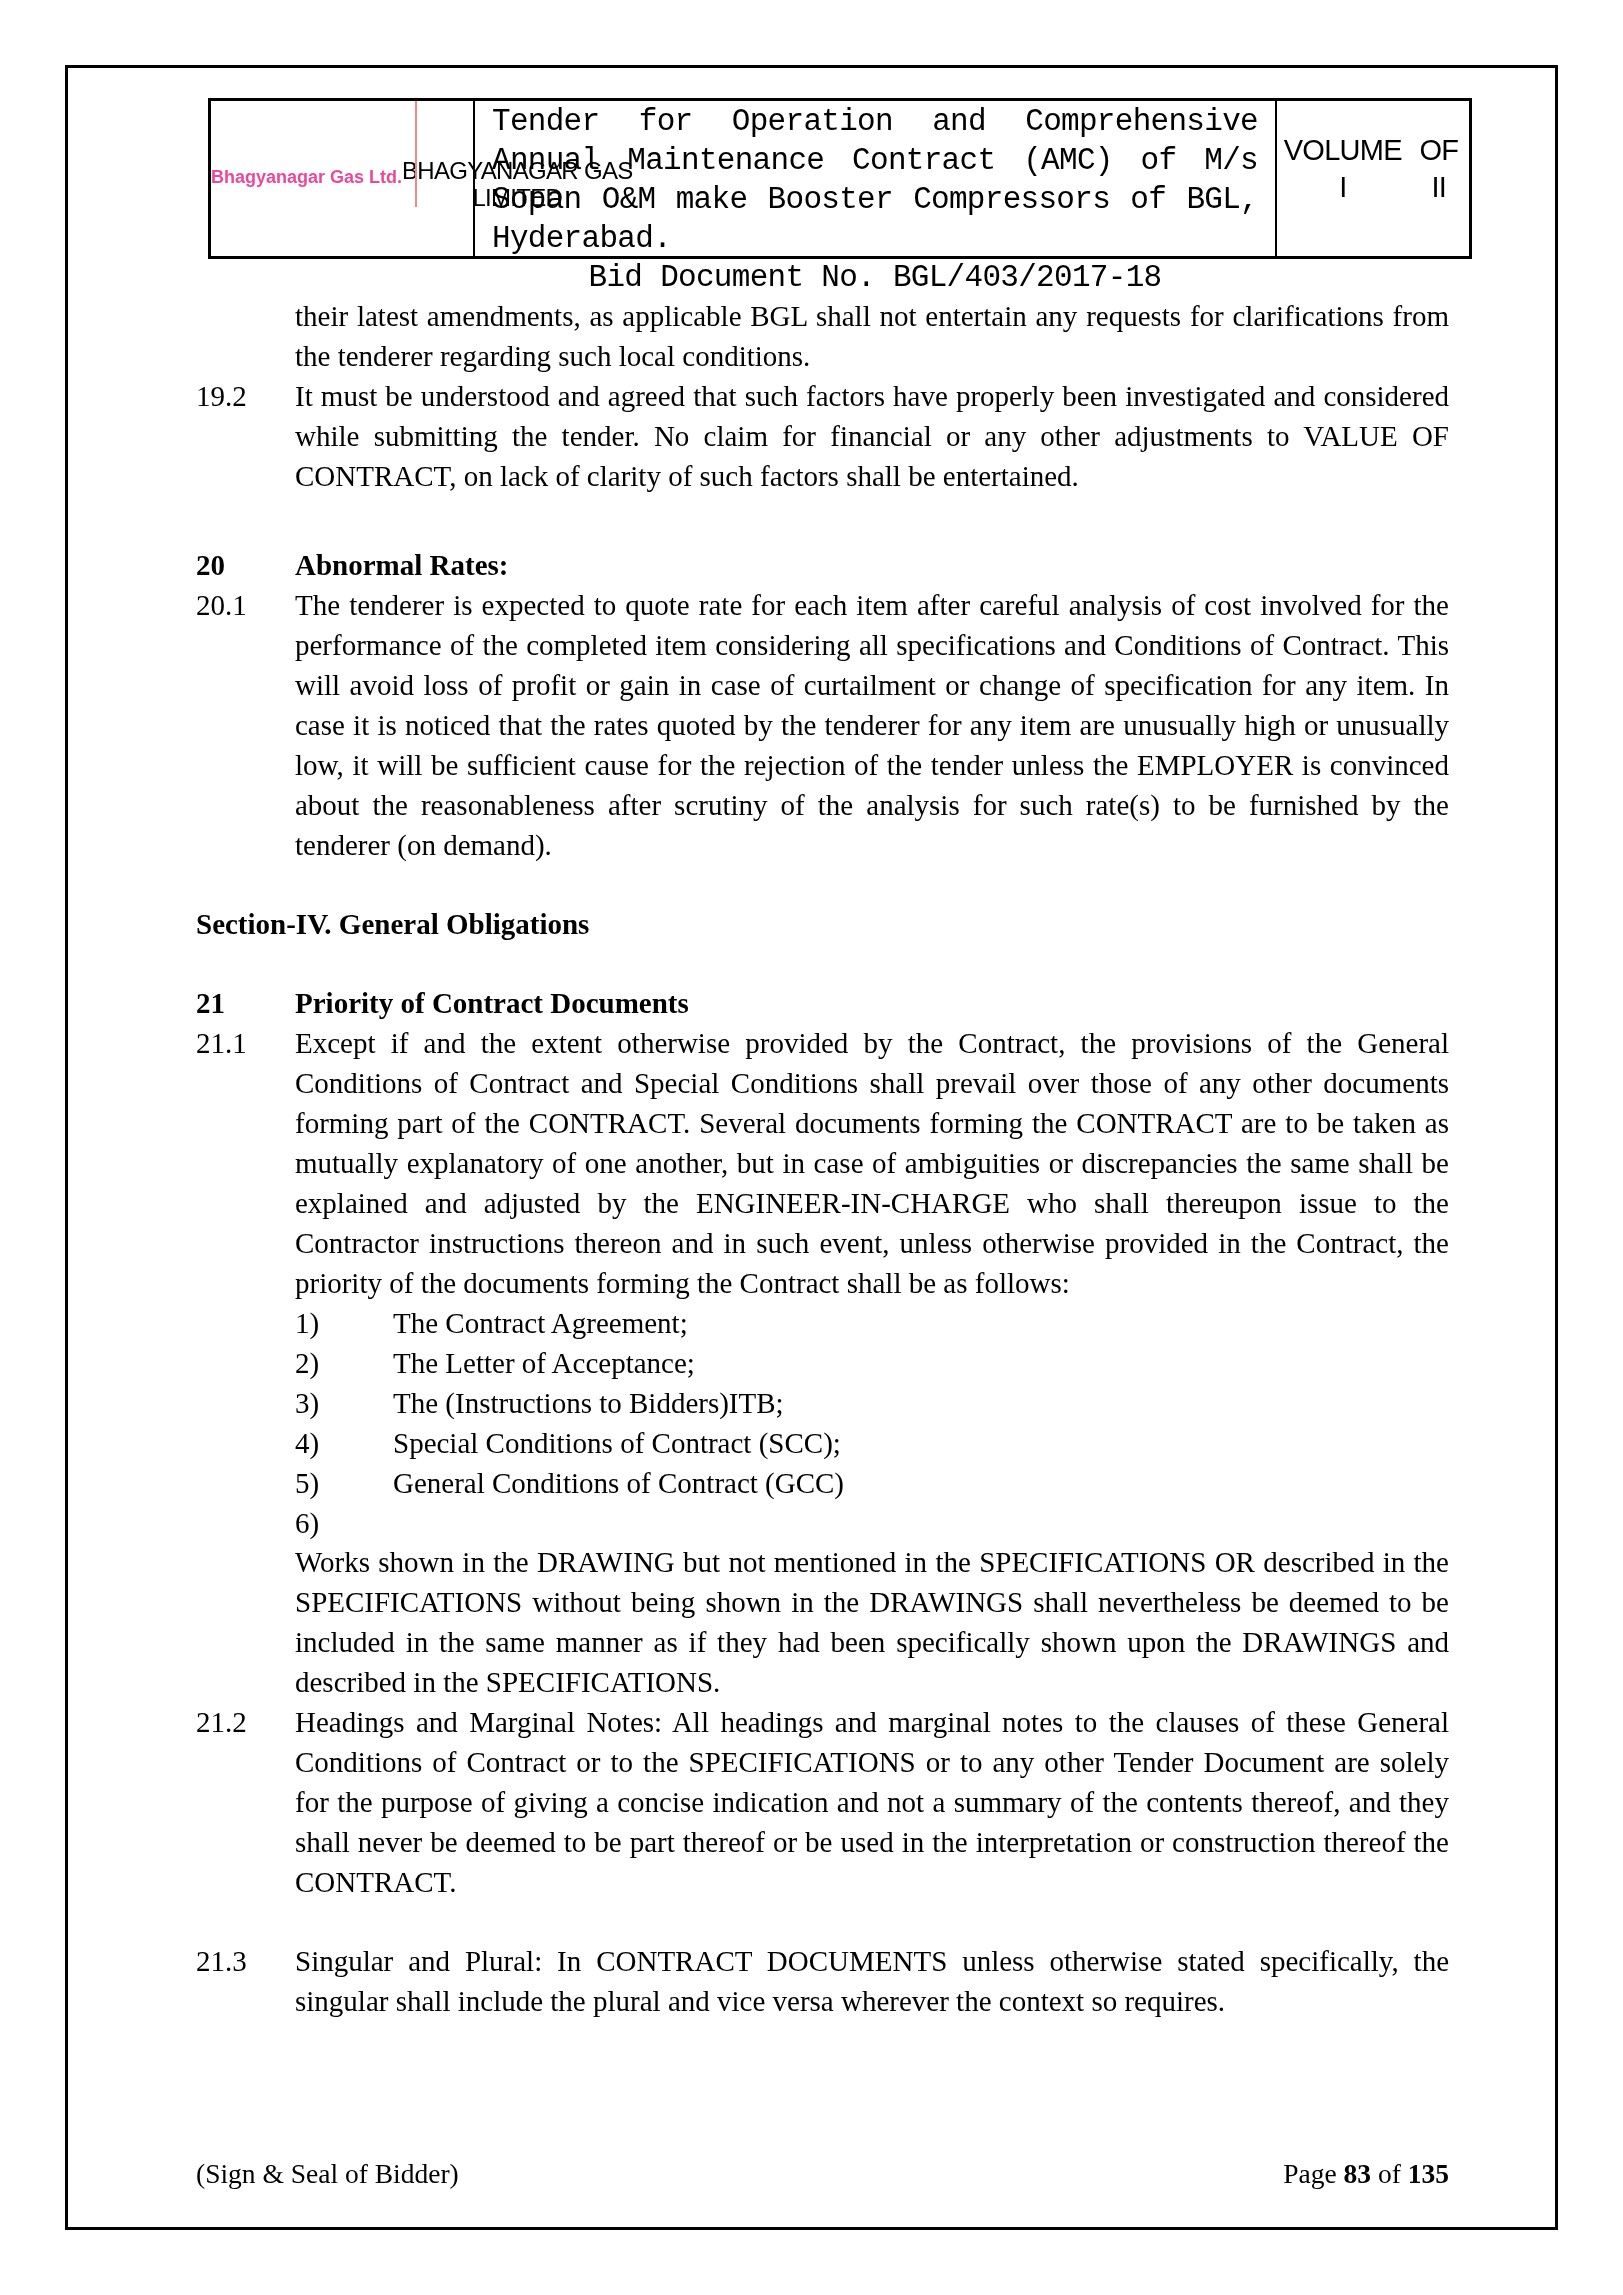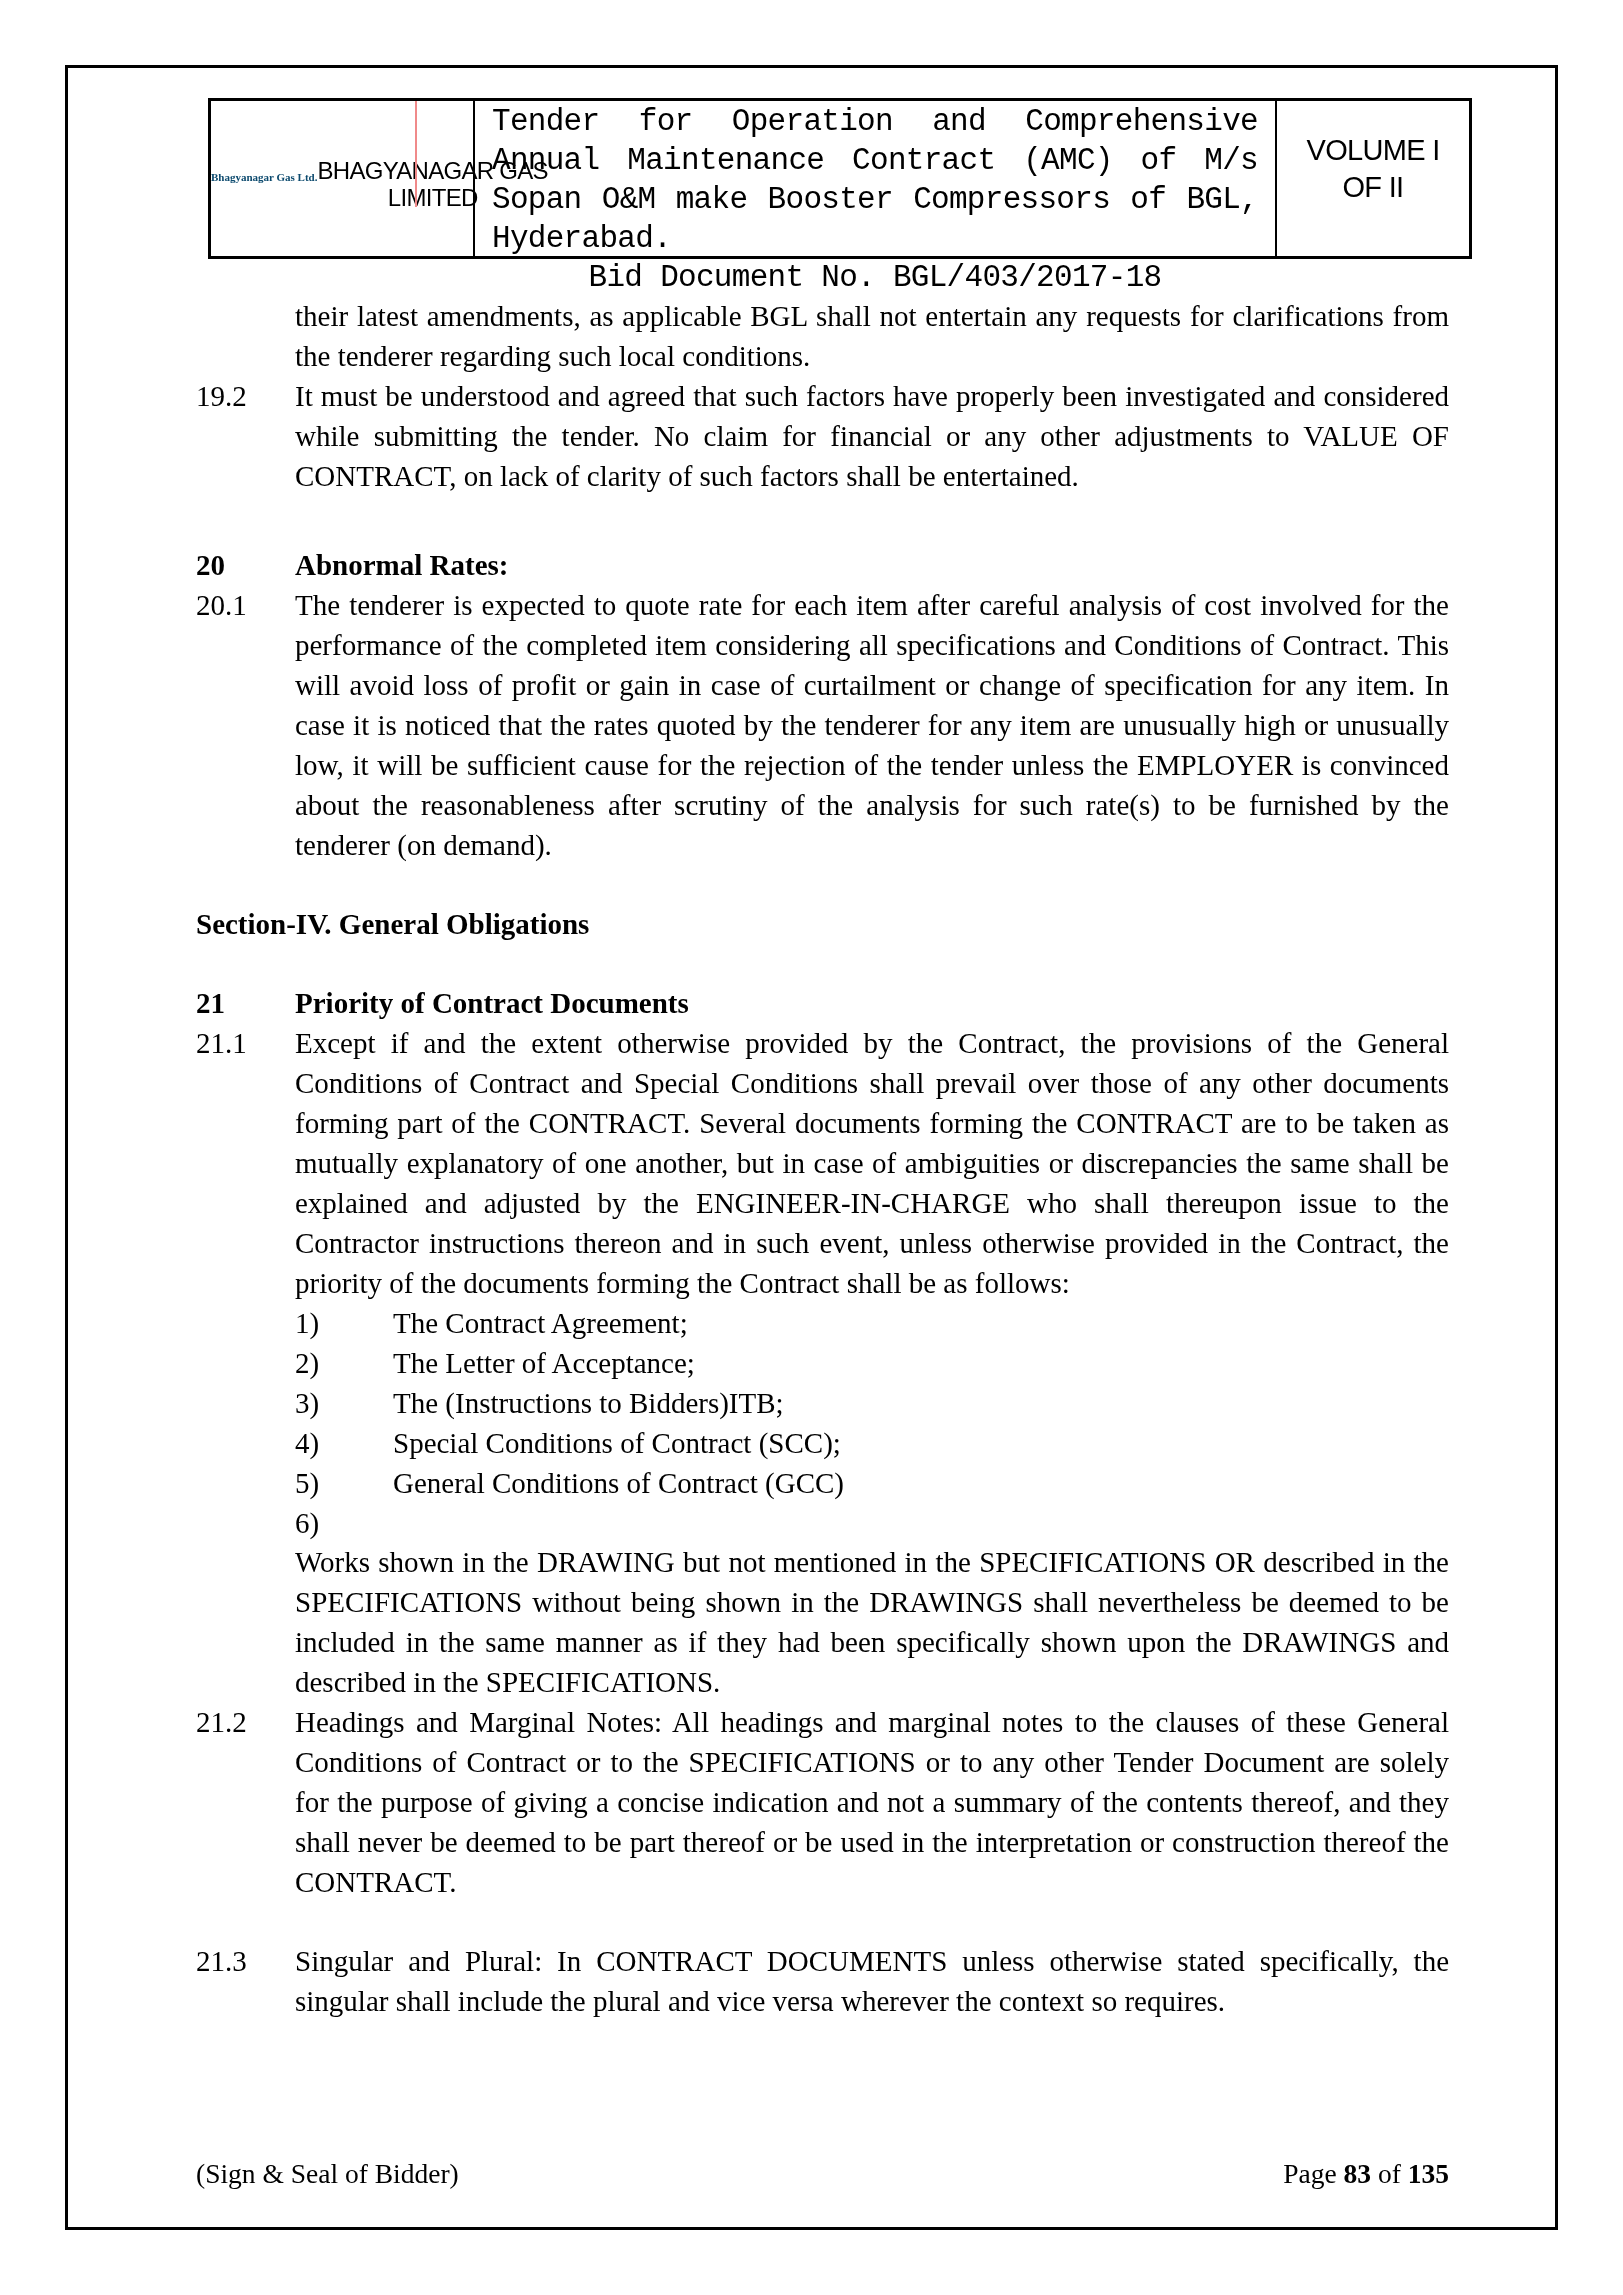--- a/index.html
+++ b/index.html
@@ -15,41 +15,41 @@
   
   .header-table {
     position:absolute; left:208px; top:98px; width:1264px; height:161px;
     border:3.9px solid #000; display:flex; background:#fff;
   }
   .logo-cell {
     width:262px; position:relative; display:flex; flex-direction:row;
     align-items:center; padding-top:3.9px;
   }
   .logo-caption {
-    font-family:Liberation Serif, serif; font-weight:bold;
-    font-size:11px; line-height:17px; color:#0c4a6e; margin-top:-6.5px;
+    font-family:Liberation Sans, sans-serif; font-weight:bold;
+    font-size:18px; line-height:17px; color:#ec4899; margin-top:-6.5px;
     white-space:nowrap;
   }
   .company-name {
     font-family:"Liberation Sans", sans-serif; font-size:24px; line-height:27px;
     letter-spacing:-0.7px; text-align:center; margin-top:7px; white-space:nowrap;
   }
   .red-artifact {
     position:absolute; left:204px; top:0; width:2px; height:106px;
     background:#f08a8a;
   }
   .title-cell {
     flex:1; border-left:2.6px solid #000; border-right:2.6px solid #000;
     font-family:Liberation Mono, monospace; font-size:31px; line-height:39px;
     letter-spacing:-0.7px; padding:0.7px 17px;
   }
   .title-cell .title-text { text-align:justify; }
   .title-cell .bid-line { text-align:center; }
   .volume-cell {
-    width:192px; display:flex; flex-direction:column; justify-content:center;
+    width:192px; display:flex; flex-direction:row; justify-content:center;
     align-items:center; font-family:"Liberation Sans", sans-serif;
     font-size:29px; line-height:37px; padding-bottom:19.6px; letter-spacing:-0.7px;
     text-align:center;
   }
   
   .content {
     position:absolute; left:196px; top:296px; width:1253px;
     font-size:29px; line-height:40px; text-align:justify;
   }
   .clause { position:relative; padding-left:99px; }

